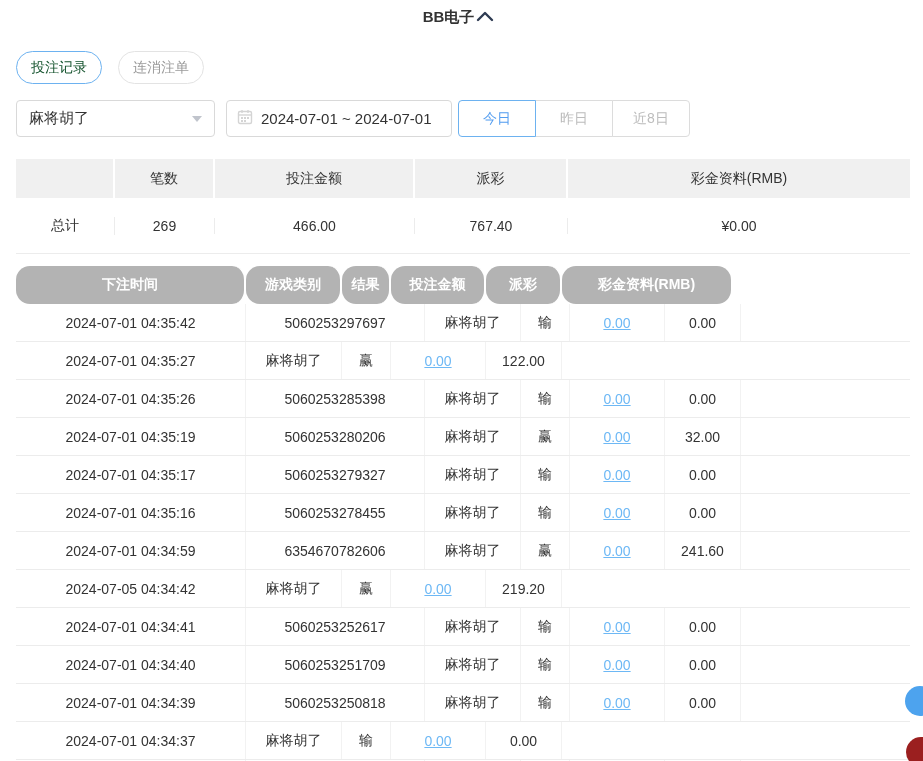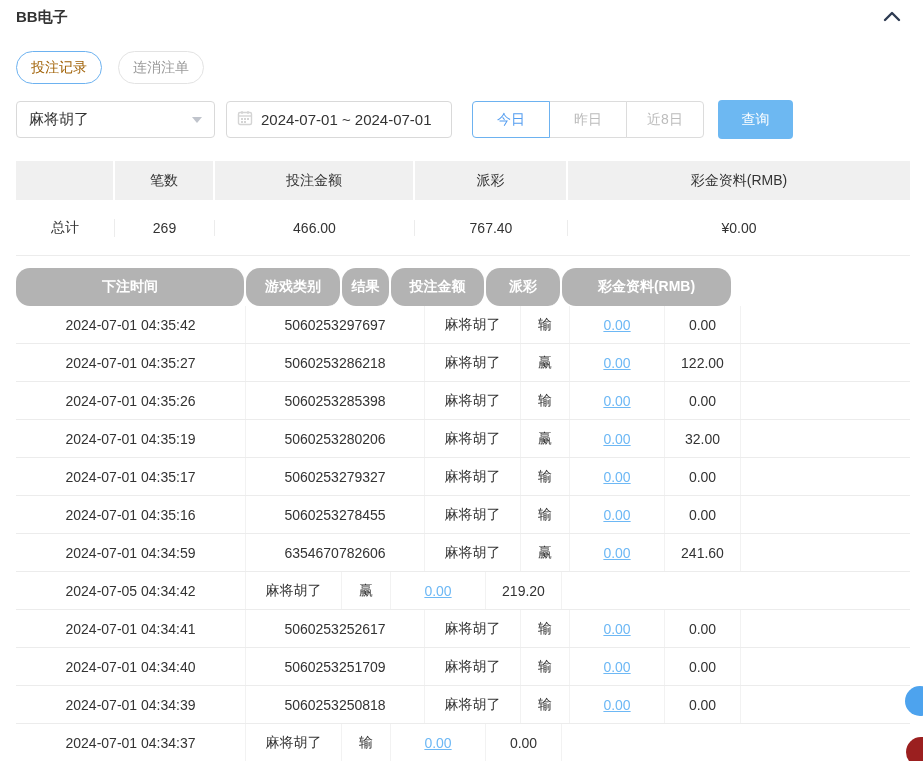--- a/index.html
+++ b/index.html
@@ -6,52 +6,52 @@
   html,body { width: 923px; height: 761px; }
   body {
     position: relative;
     overflow: hidden;
     background: #ffffff;
     font-family: "Liberation Sans", "DejaVu Sans", sans-serif;
     color: #333;
   }
   
   .panel-header {
-    display: flex; justify-content: space-between; align-items: center;
+    display: flex; justify-content: center; align-items: center;
     padding: 6px 20px 0 16px; height: 28px;
   }
   .panel-title { font-size: 15px; font-weight: 700; color: #333; }
   .collapse-btn { width: 22px; height: 18px; display: flex; align-items: center; justify-content: center; cursor: pointer; }
   
   .tabs { display: flex; gap: 16px; margin: 23px 16px 0; }
   .tab-pill {
     display: inline-flex; align-items: center; justify-content: center;
     height: 33px; padding: 0 14px; border-radius: 17px;
     font-size: 14px; border: 1px solid #e3e3e3; color: #9a9a9a;
     background: #fff; cursor: pointer;
   }
-  .tab-pill.active { border-color: #6db2f0; color: #a16207; justify-content: flex-end; }
+  .tab-pill.active { border-color: #6db2f0; color: #14532d; justify-content: flex-end; }
   
   .filter-row { display: flex; align-items: center; margin: 16px 16px 0; }
   .select-box {
     width: 199px; height: 37px; border: 1px solid #d9d9d9; border-radius: 4px;
     display: flex; align-items: center; justify-content: space-between;
     padding: 0 12px; font-size: 15px; color: #333; cursor: pointer; background: #fff;
   }
   .caret-down {
     width: 0; height: 0; border-left: 5px solid transparent; border-right: 5px solid transparent;
     border-top: 6px solid #c0c4cc;
   }
   .date-box {
     width: 226px; height: 37px; margin-left: 11px;
     border: 1px solid #d9d9d9; border-radius: 4px; background: #fff;
     display: flex; align-items: center; gap: 8px; padding: 0 10px;
     font-size: 15px; color: #333; cursor: pointer; white-space: nowrap;
   }
-  .btn-group { display: flex; margin-left: 20px; }
+  .btn-group { display: flex; margin-left: 6px; }
   .quick-btn {
     width: 78px; height: 37px; background: #fff; border: 1px solid #dcdcdc;
     font-size: 14px; color: #bcbcbc; display: flex; align-items: center; justify-content: center;
     cursor: pointer; margin-left: -1px; position: relative;
   }
   .quick-btn:first-child { border-radius: 4px 0 0 4px; margin-left: 0; }
   .quick-btn:last-child { border-radius: 0 4px 4px 0; }
   .quick-btn.active { border-color: #6db2f0; color: #539df0; z-index: 2; }
   .search-btn {
     margin-left: 14px; width: 75px; height: 39px; border: none; border-radius: 4px;
@@ -144,21 +144,20 @@
       <div class="quick-btn active">
     <span>今日</span>
   </div>
       <div class="quick-btn">
     <span>昨日</span>
   </div>
       <div class="quick-btn">
     <span>近8日</span>
   </div>
     </div>
-  <button class="search-btn">查询</button>
 </div>
 
 <div class="summary-table">
   <div class="summary-head">
     <div class="cell s1"></div>
     <div class="cell s2">笔数</div>
     <div class="cell s3">投注金额</div>
     <div class="cell s4">派彩</div>
     <div class="cell s5">彩金资料(RMB)</div>
   </div>
@@ -187,21 +186,20 @@
     <div class="cell c3">麻将胡了</div>
     <div class="cell c4">输</div>
     <div class="cell c5">
           <a class="bet-link">0.00</a>
         </div>
     <div class="cell c6">0.00</div>
     <div class="cell c7"></div>
   </div>
       <div class="record-row">
     <div class="cell c1">2024-07-01 04:35:27</div>
-    <div class="cell c2">5060253286218</div>
     <div class="cell c3">麻将胡了</div>
     <div class="cell c4">赢</div>
     <div class="cell c5">
           <a class="bet-link">0.00</a>
         </div>
     <div class="cell c6">122.00</div>
     <div class="cell c7"></div>
   </div>
       <div class="record-row">
     <div class="cell c1">2024-07-01 04:35:26</div>

